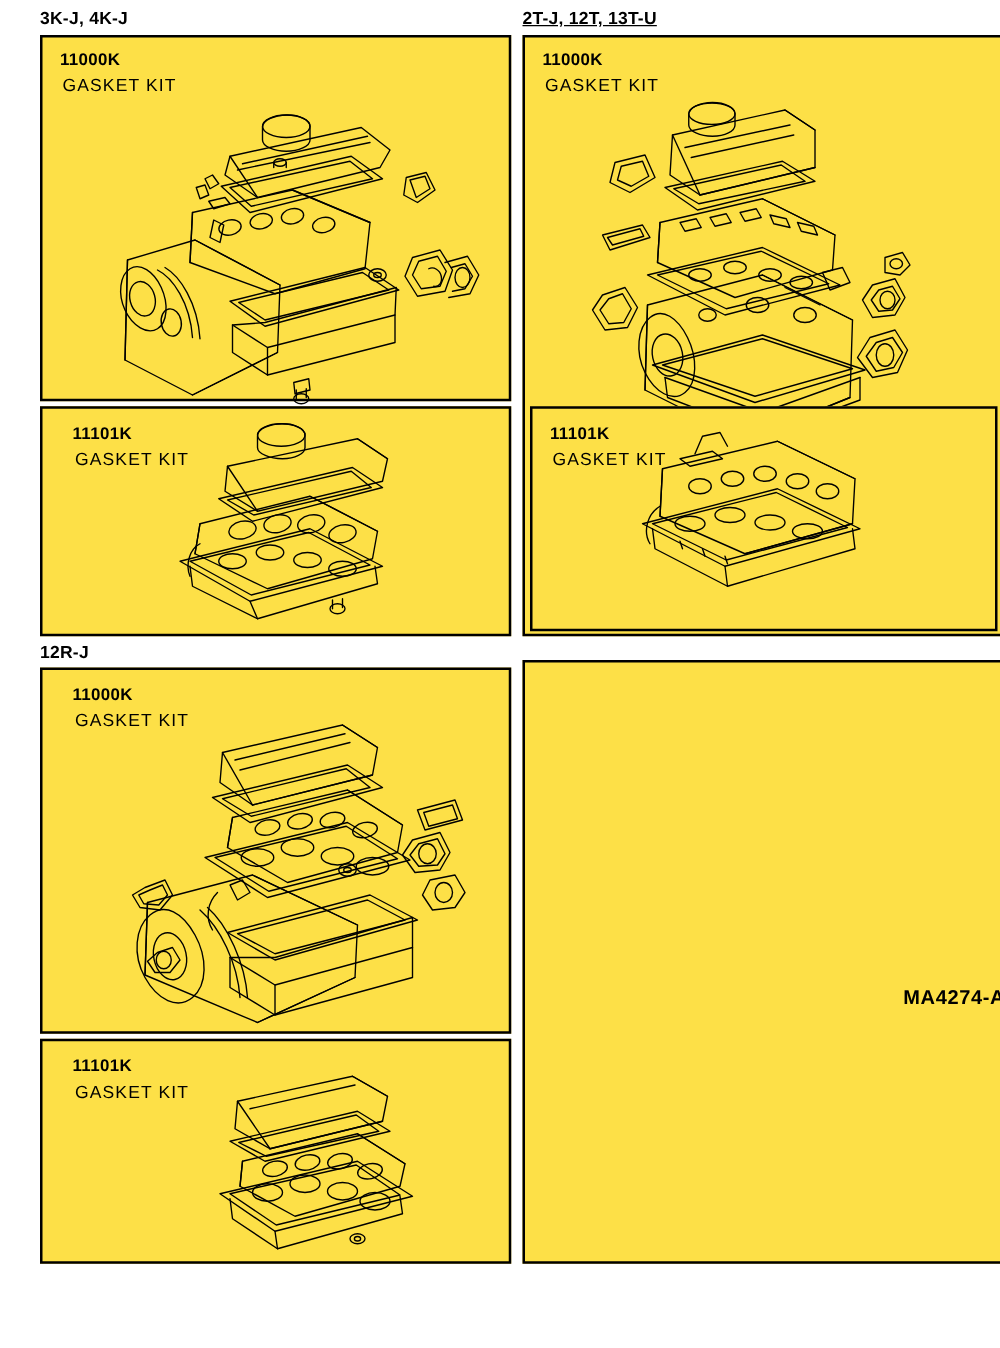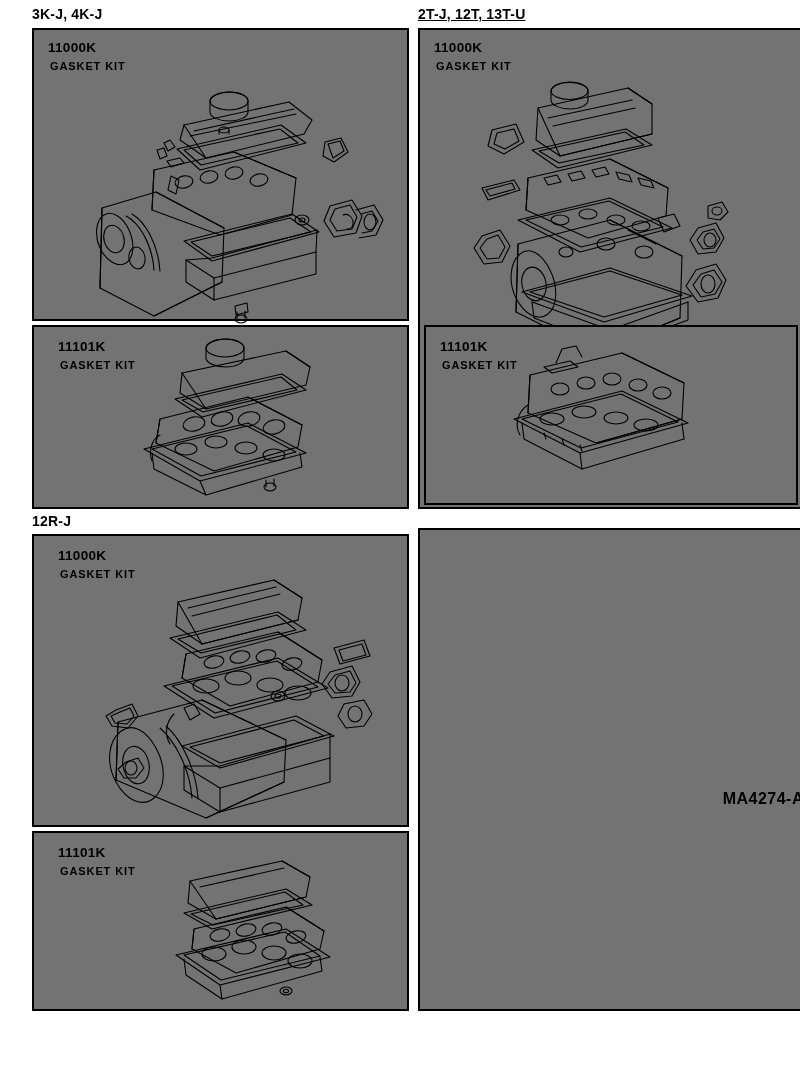--- a/index.html
+++ b/index.html
@@ -26,34 +26,34 @@
     position: absolute;
     font-size: 14px;
     font-weight: bold;
     letter-spacing: 0.2px;
     white-space: nowrap;
     font-family: "Liberation Sans", sans-serif;
   }
   .panel {
     position: absolute;
     border: 2px solid #000;
-    background: #737373;
+    background: #fde047;
     box-sizing: border-box;
   }
   .panel.empty { border: 2px solid #000; }
   .part-code {
     position: absolute;
     font-size: 13.5px;
     font-weight: bold;
     letter-spacing: 0.3px;
   }
   .part-name {
     position: absolute;
-    font-size: 11px;
-    font-weight: bold;
+    font-size: 14px;
+    font-weight: normal;
     letter-spacing: 0.9px;
   }
   .figure-id {
     position: absolute;
     right: 14px;
     bottom: 12px;
     font-size: 16px;
     font-weight: bold;
     letter-spacing: 0.5px;
   }

